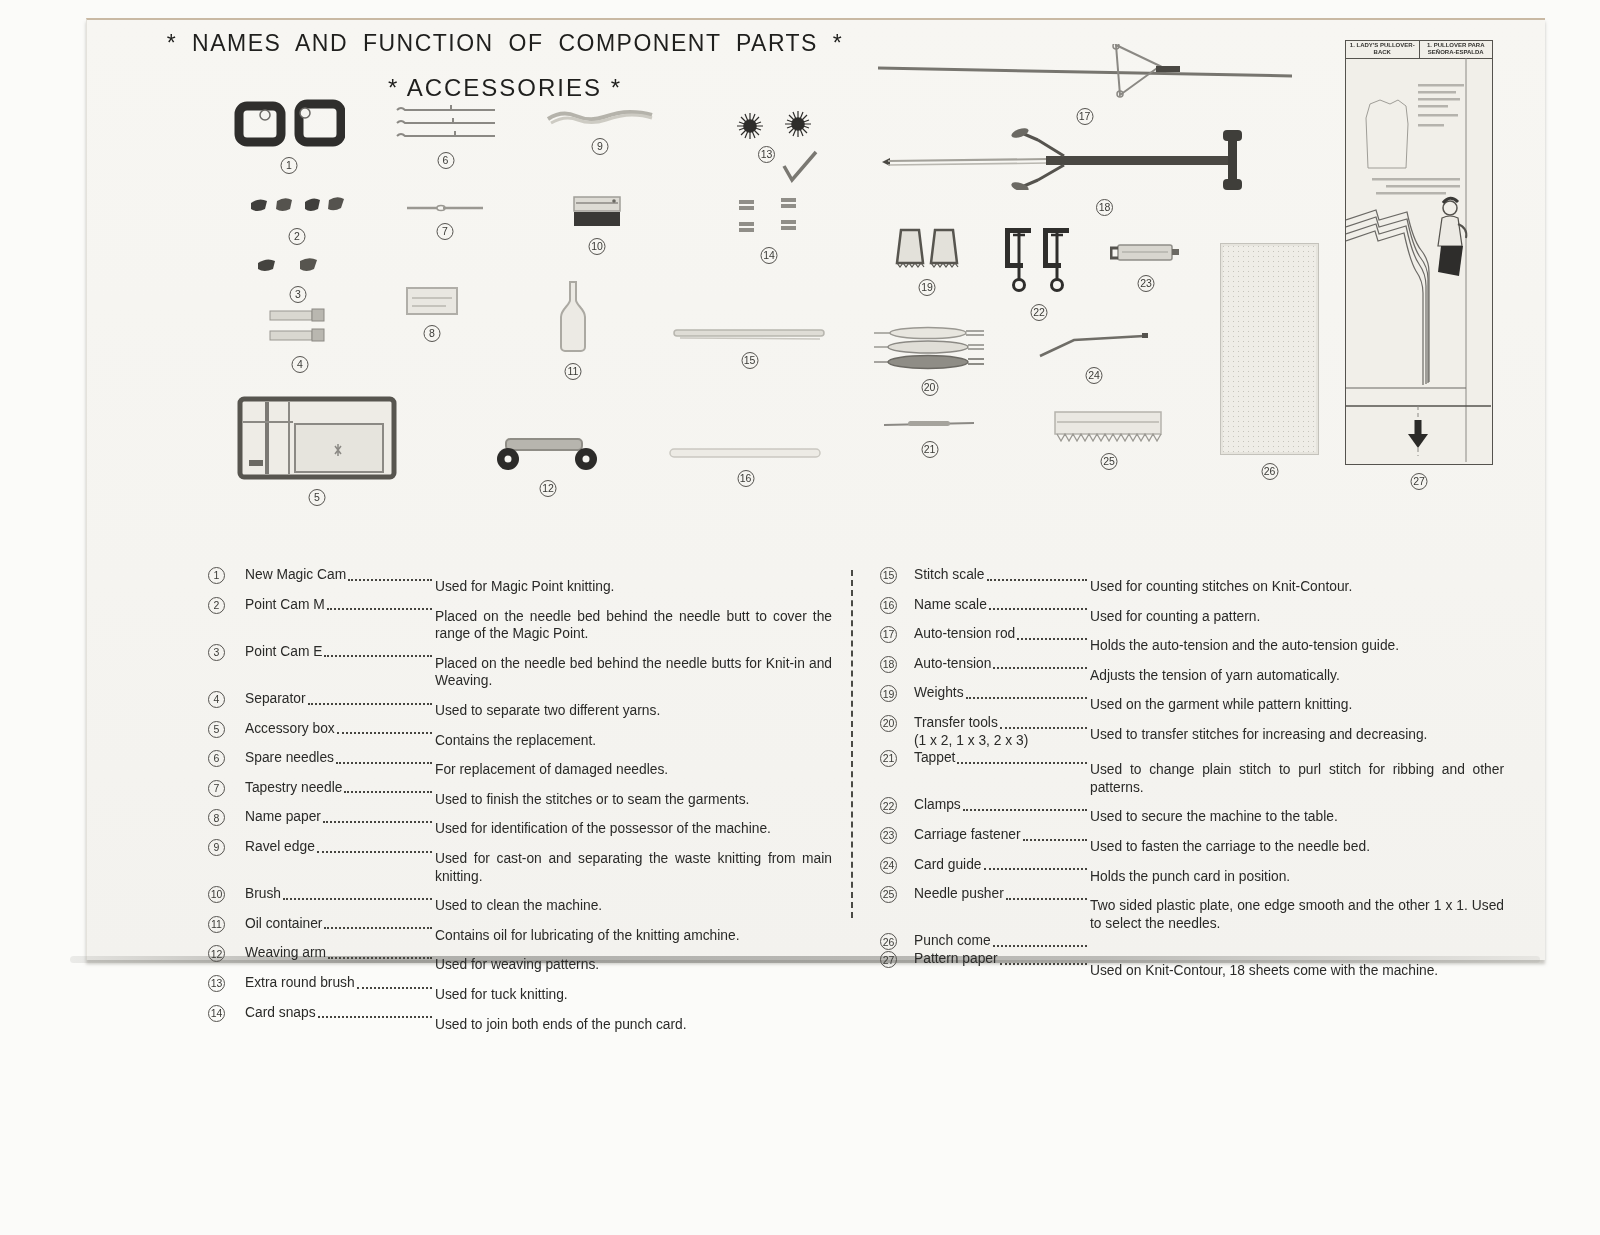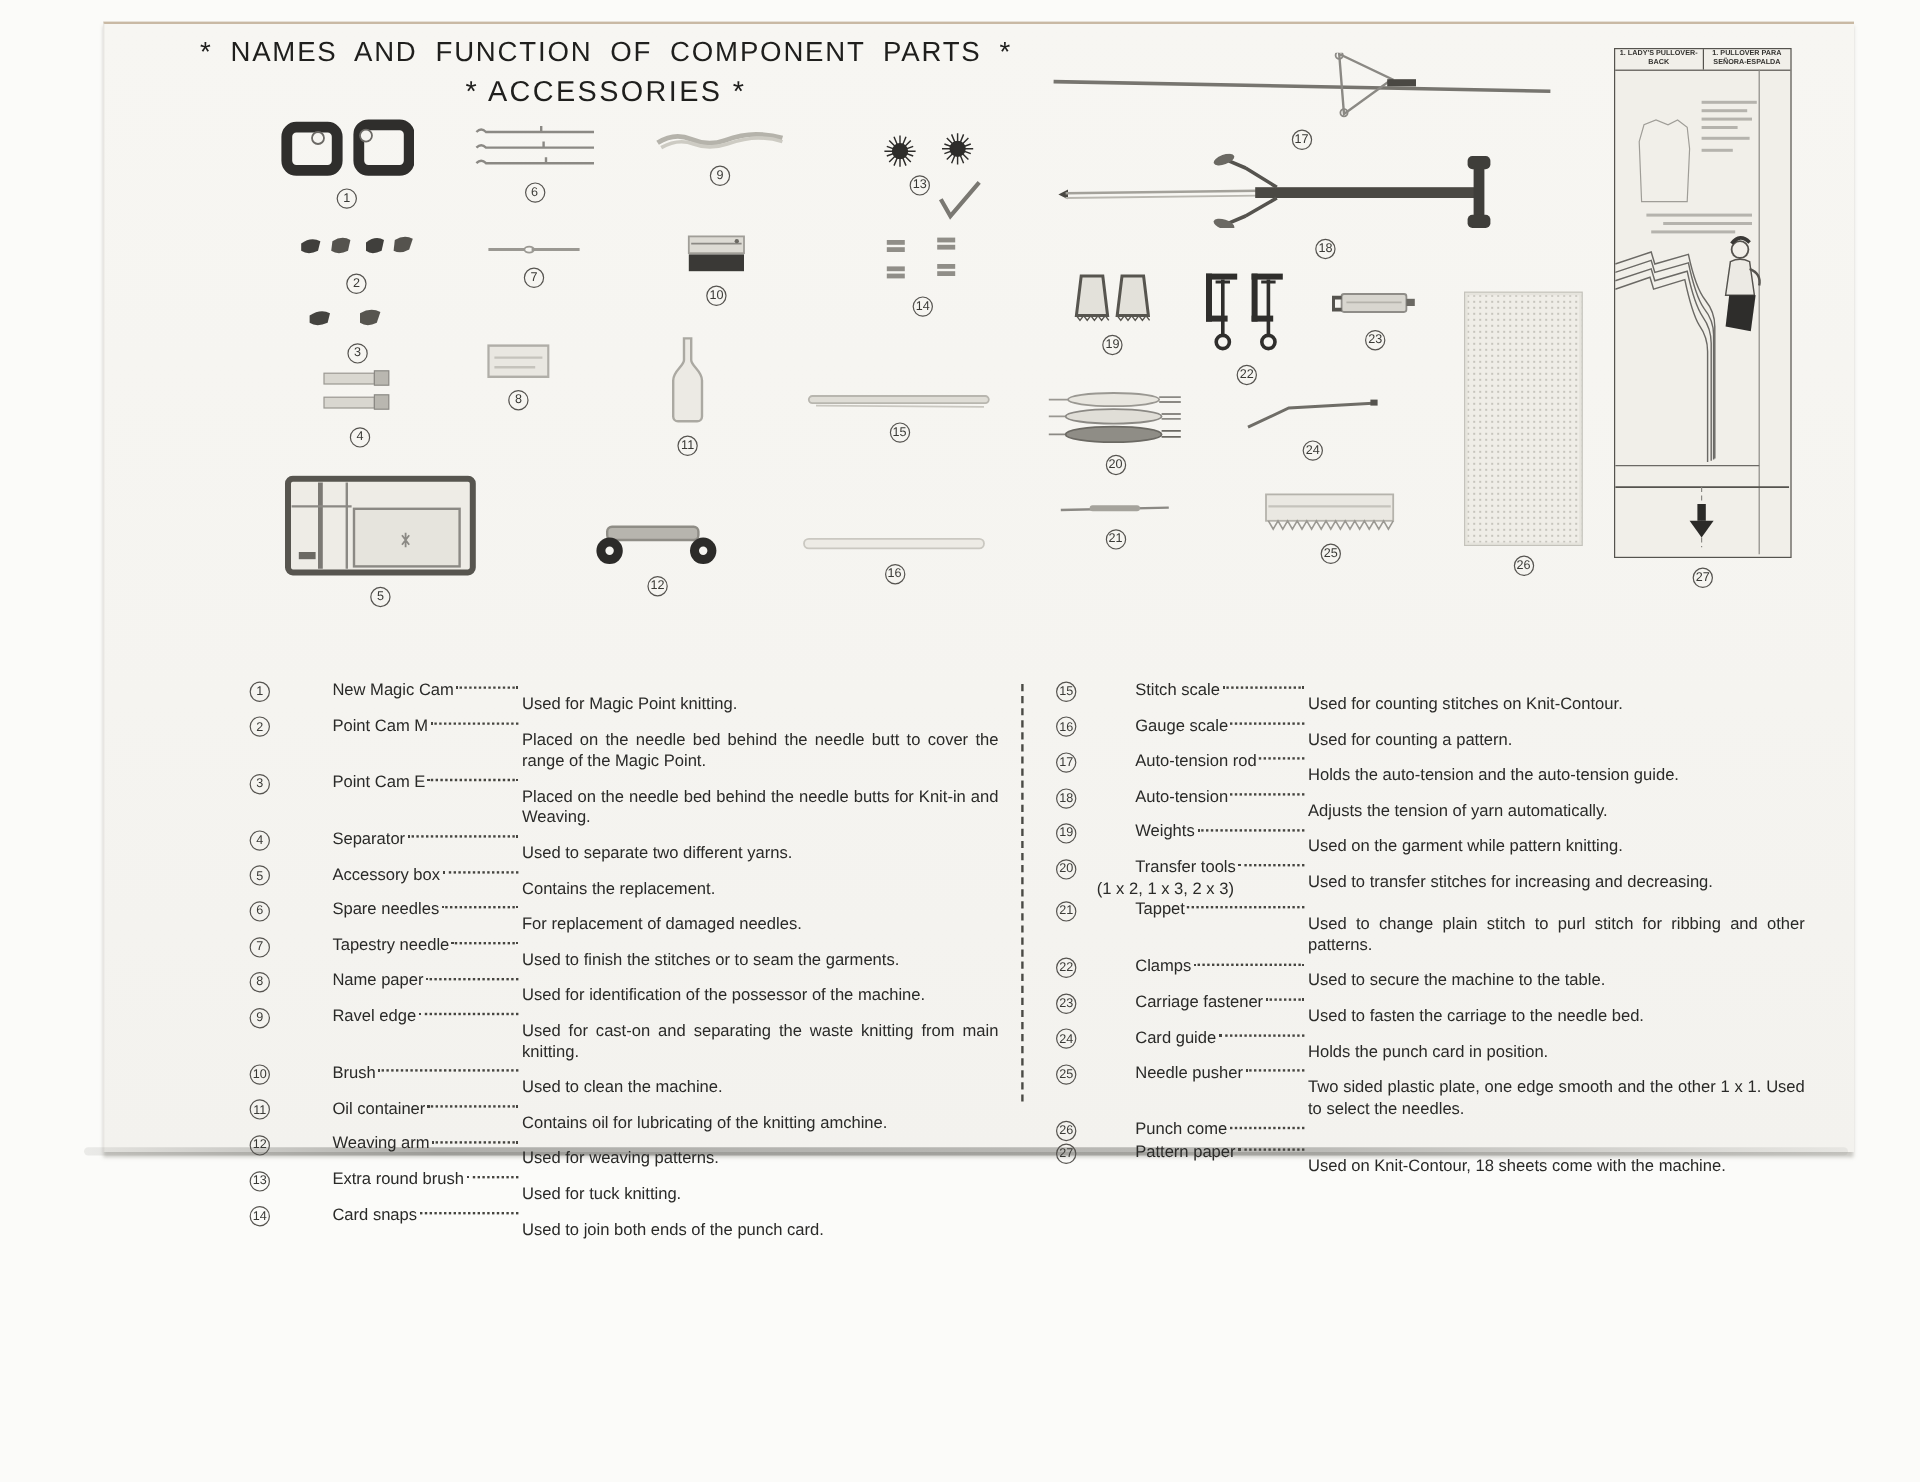--- a/index.html
+++ b/index.html
@@ -8,40 +8,40 @@
   
   .sheet{position:absolute;left:86px;top:18px;width:1458px;height:940px;
          background:linear-gradient(180deg,#f7f6f2 0%,#f5f4f0 60%,#f3f2ee 100%);
          border-top:2px solid #c9b9a4;border-left:1px solid #e4e2dc;
          box-shadow:0 4px 3px rgba(150,148,140,.5);}
   .sheet-shadow{position:absolute;left:70px;top:956px;width:1470px;height:7px;
          background:linear-gradient(90deg,rgba(140,140,136,.15),rgba(120,120,116,.55) 20%,rgba(120,120,116,.45) 70%,rgba(140,140,136,.12));
          border-radius:4px;}
   .title-wrap{position:absolute;left:120px;top:30px;width:770px;text-align:center;}
   .title{font-size:23px;letter-spacing:1.5px;word-spacing:7px;color:#1f1f1d;white-space:nowrap;}
-  .subtitle{font-size:24px;letter-spacing:2px;margin-top:6px;color:#1f1f1d;}
+  .subtitle{font-size:24px;letter-spacing:2px;margin-top:17px;color:#1f1f1d;}
   
   .cnum{display:inline-flex;align-items:center;justify-content:center;
         width:17px;height:17px;border:1px solid #55534f;border-radius:50%;
         font-size:10.5px;line-height:1;color:#3a3a36;flex:0 0 auto;box-sizing:border-box;}
   
   .fig{position:absolute;}
   .fig svg{display:block;width:100%;height:100%;}
   .fig .flabel{position:absolute;left:50%;transform:translateX(-50%);bottom:-26px;}
   
   .col{position:absolute;top:566px;font-size:13.8px;line-height:17.6px;}
   .col-left{left:208px;width:624px;}
   .col-right{left:880px;width:624px;}
   .entry{display:flex;align-items:flex-start;}
   .entry .cnum{margin-top:1px;}
   .numcell{flex:0 0 37px;}
   .col-right .numcell{flex:0 0 34px;}
   .namecell{flex:0 0 190px;}
   .col-right .namecell{flex:0 0 176px;}
-  .nline{display:flex;align-items:center;margin-left:32px;}
+  .nline{display:flex;align-items:flex-end;}
   .iname{white-space:nowrap;}
   .name2{display:block;}
   .leader{flex:1 1 auto;border-bottom:2px dotted #45443f;margin:0 3px 3px 2px;min-width:6px;}
   .idesc{flex:1 1 auto;text-align:justify;margin-top:12px;}
   .divider{position:absolute;left:851px;top:570px;height:348px;width:0;
            border-left:2px dashed #4a4a45;}
   
   .punchcard{position:absolute;left:1220px;top:243px;width:97px;height:210px;
       background-color:#efede7;
       background-image:radial-gradient(#c6c4bc 0.8px,transparent 0.95px);
@@ -539,21 +539,21 @@
             <span class="iname">Stitch scale</span>
             <span class="leader"></span>
           </span>
         </span>
         <span class="idesc">Used for counting stitches on Knit-Contour.</span>
       </div>
     <div class="entry">
         <span class="numcell"><span class="cnum">16</span></span>
         <span class="namecell">
           <span class="nline">
-            <span class="iname">Gauge scale</span>
+            <span class="iname">Name scale</span>
             <span class="leader"></span>
           </span>
         </span>
         <span class="idesc">Used for counting a pattern.</span>
       </div>
     <div class="entry">
         <span class="numcell"><span class="cnum">17</span></span>
         <span class="namecell">
           <span class="nline">
             <span class="iname">Auto-tension rod</span>

